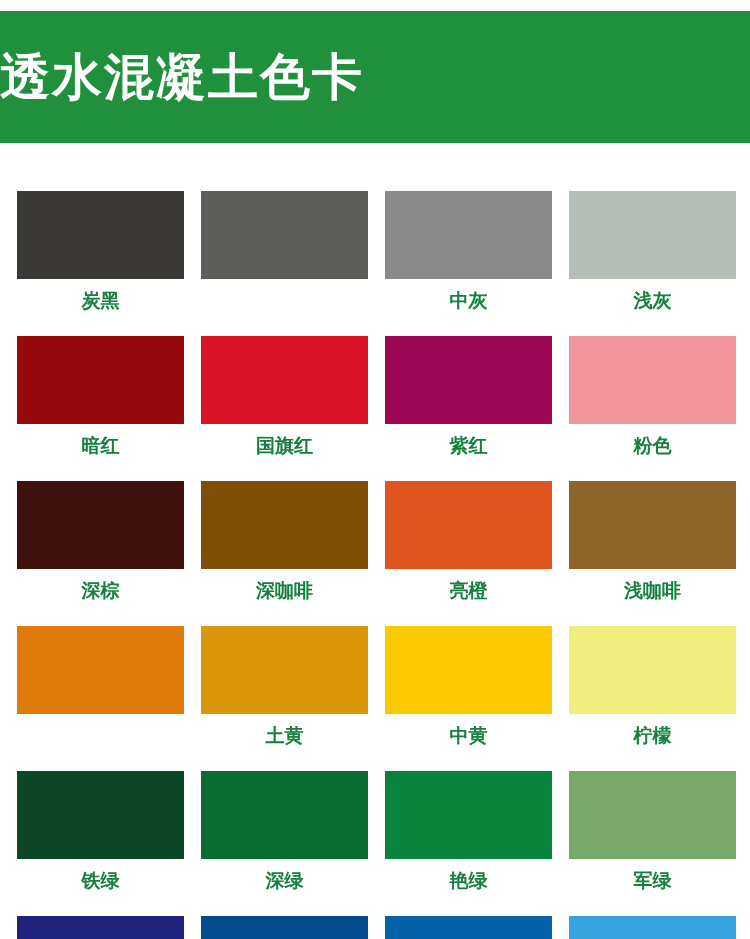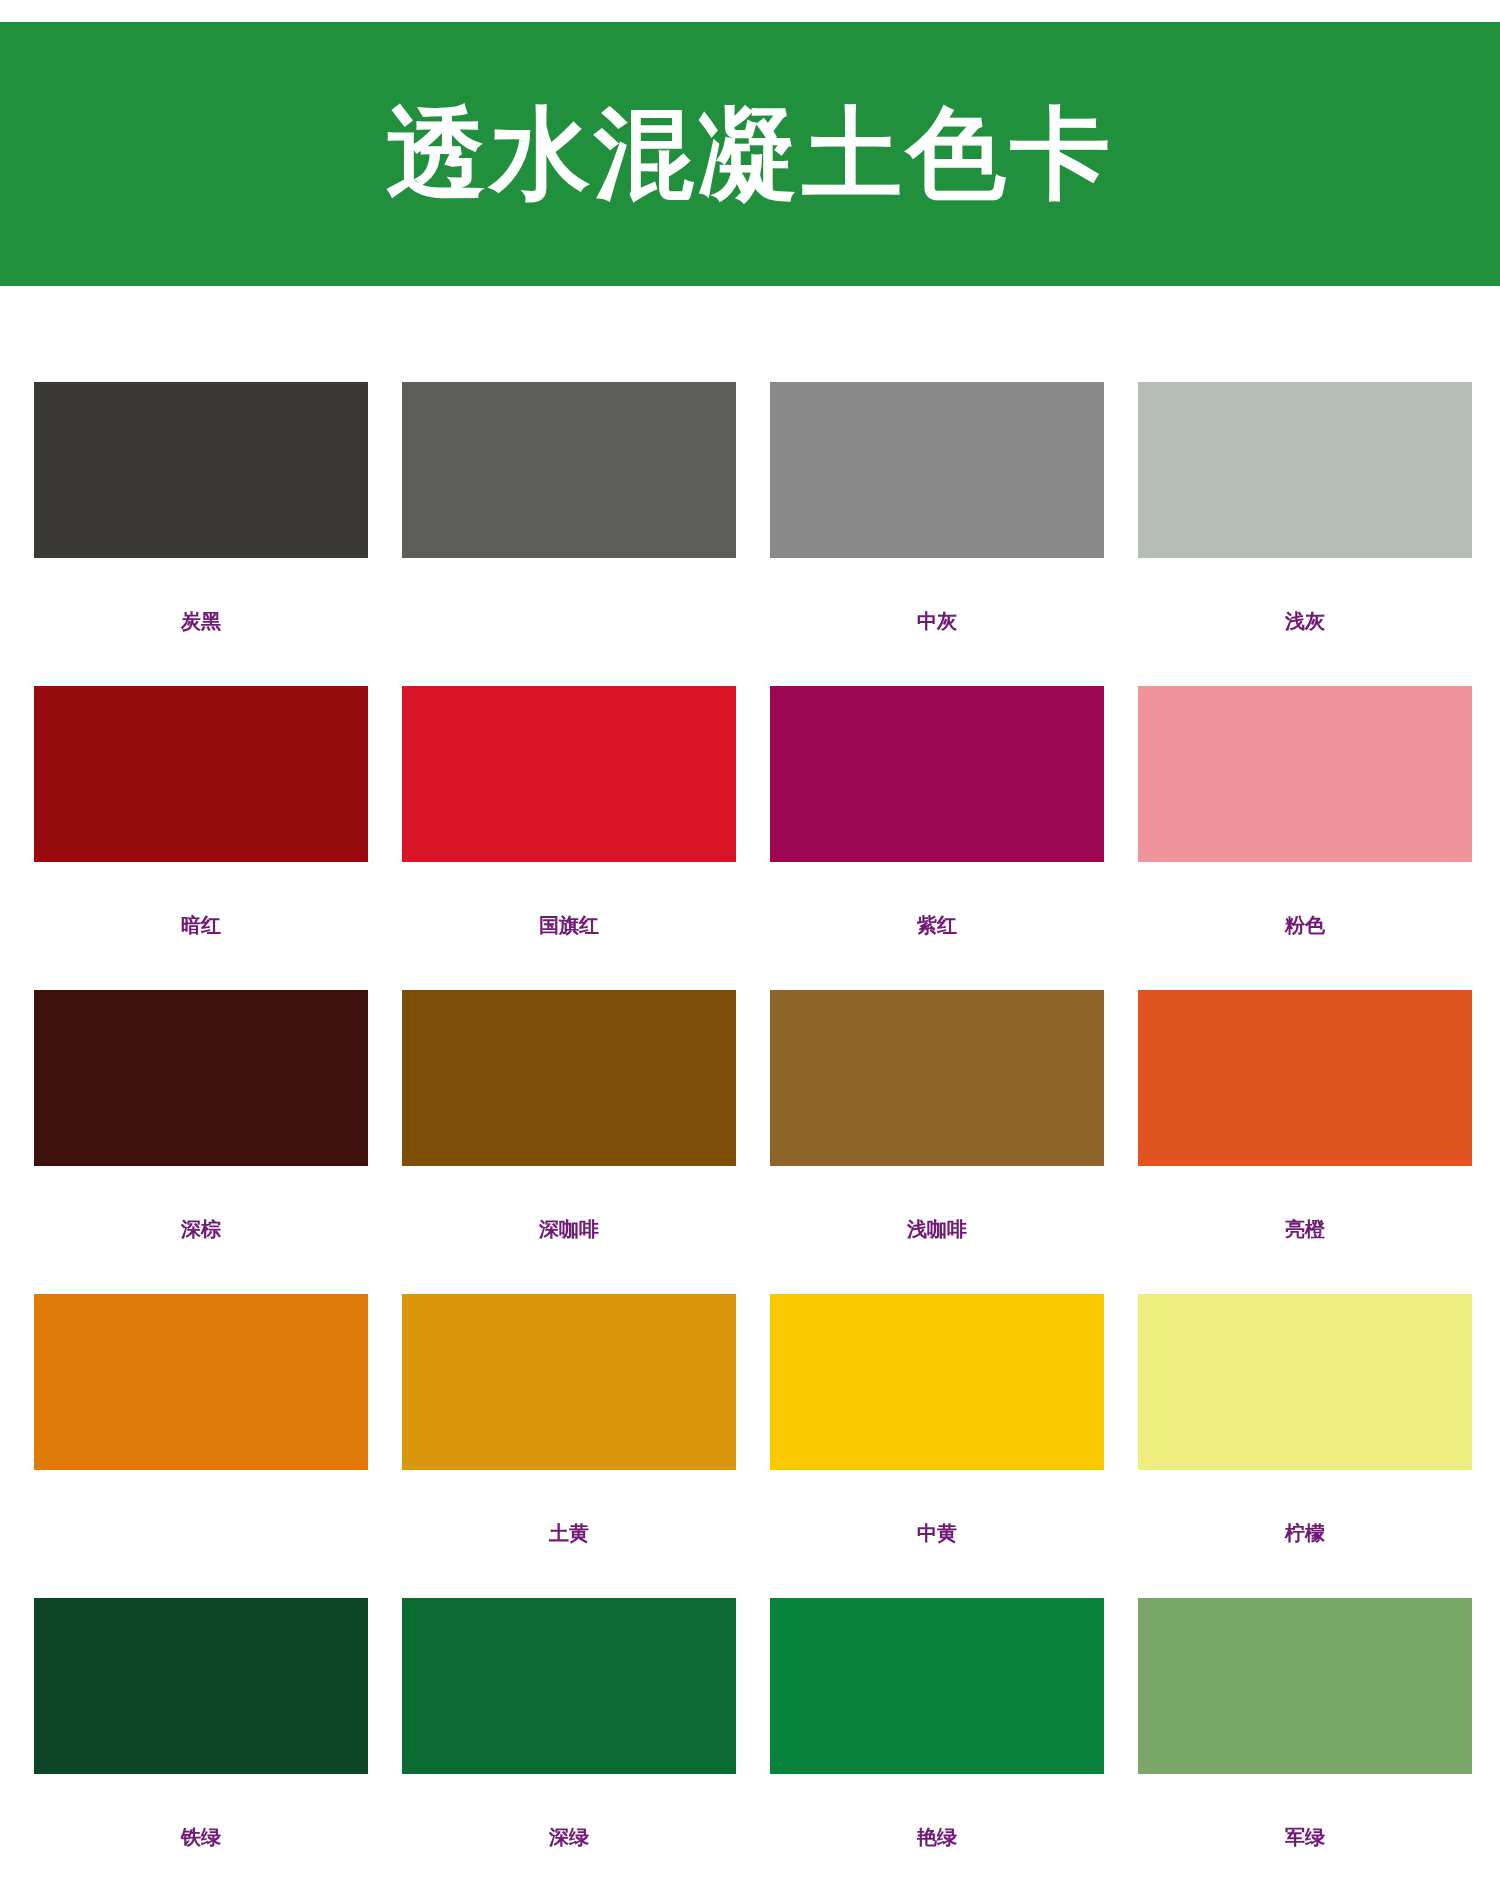--- a/index.html
+++ b/index.html
@@ -21,21 +21,21 @@
   }
   .banner {
     position: absolute;
     left: 0;
     top: 11px;
     width: 750px;
     height: 132px;
     background: #21903c;
     display: flex;
     align-items: center;
-    justify-content: center;
+    justify-content: flex-start;
   }
   .banner-title {
     color: #ffffff;
     font-size: 50px;
     font-weight: 700;
     letter-spacing: 2px;
     line-height: 1;
     font-family: "DejaVu Sans", "Liberation Sans", sans-serif;
     white-space: nowrap;
   }
@@ -54,25 +54,25 @@
   }
   .swatch-chip {
     width: 167px;
     height: 88px;
     display: block;
   }
   .swatch-label {
     display: block;
     width: 167px;
     text-align: center;
-    font-size: 10px;
+    font-size: 19px;
     font-weight: 700;
-    color: #701a75;
+    color: #15803d;
     line-height: 1;
-    padding-top: 28px;
+    padding-top: 12px;
     font-family: "DejaVu Sans", "Liberation Sans", sans-serif;
   }
 </style>
 </head>
 <body>
 
 <div class="page">
 
   <div class="banner">
     <span class="banner-title">透水混凝土色卡</span>
@@ -112,26 +112,26 @@
       </div>
       <div class="swatch-cell">
         <span class="swatch-chip" style="background: rgb(63, 17, 12);"></span>
         <span class="swatch-label">深棕</span>
       </div>
       <div class="swatch-cell">
         <span class="swatch-chip" style="background: rgb(127, 78, 7);"></span>
         <span class="swatch-label">深咖啡</span>
       </div>
       <div class="swatch-cell">
+        <span class="swatch-chip" style="background: rgb(224, 84, 32);"></span>
+        <span class="swatch-label">亮橙</span>
+      </div>
+      <div class="swatch-cell">
         <span class="swatch-chip" style="background: rgb(143, 100, 41);"></span>
         <span class="swatch-label">浅咖啡</span>
-      </div>
-      <div class="swatch-cell">
-        <span class="swatch-chip" style="background: rgb(224, 84, 32);"></span>
-        <span class="swatch-label">亮橙</span>
       </div>
       <div class="swatch-cell">
         <span class="swatch-chip" style="background: rgb(222, 123, 9);"></span>
       </div>
       <div class="swatch-cell">
         <span class="swatch-chip" style="background: rgb(219, 151, 11);"></span>
         <span class="swatch-label">土黄</span>
       </div>
       <div class="swatch-cell">
         <span class="swatch-chip" style="background: rgb(251, 201, 0);"></span>

